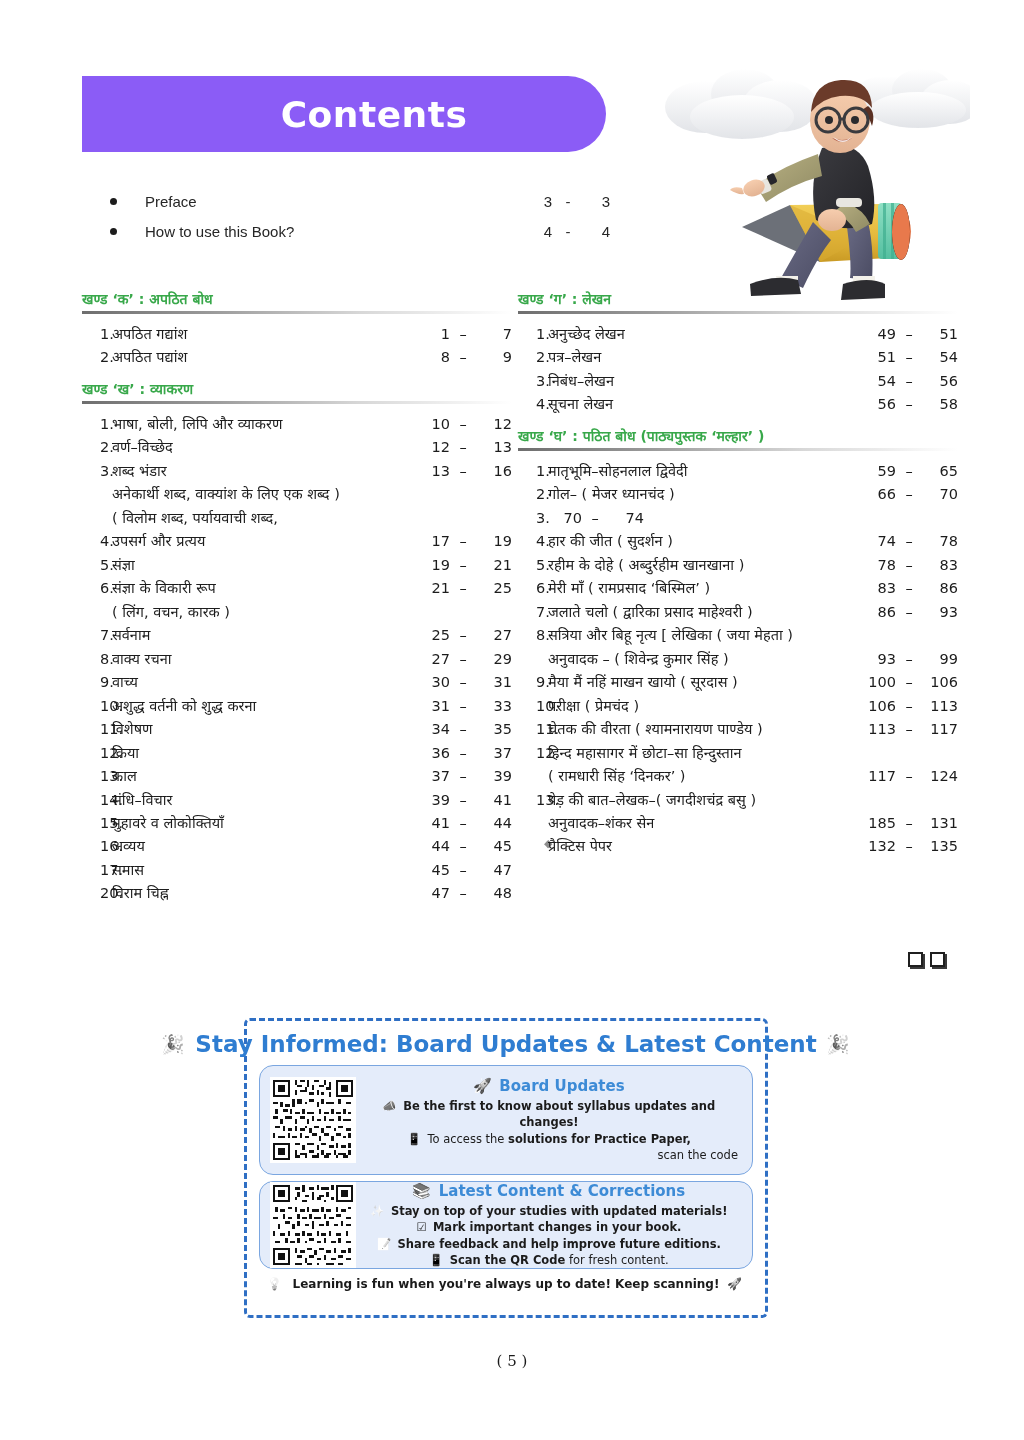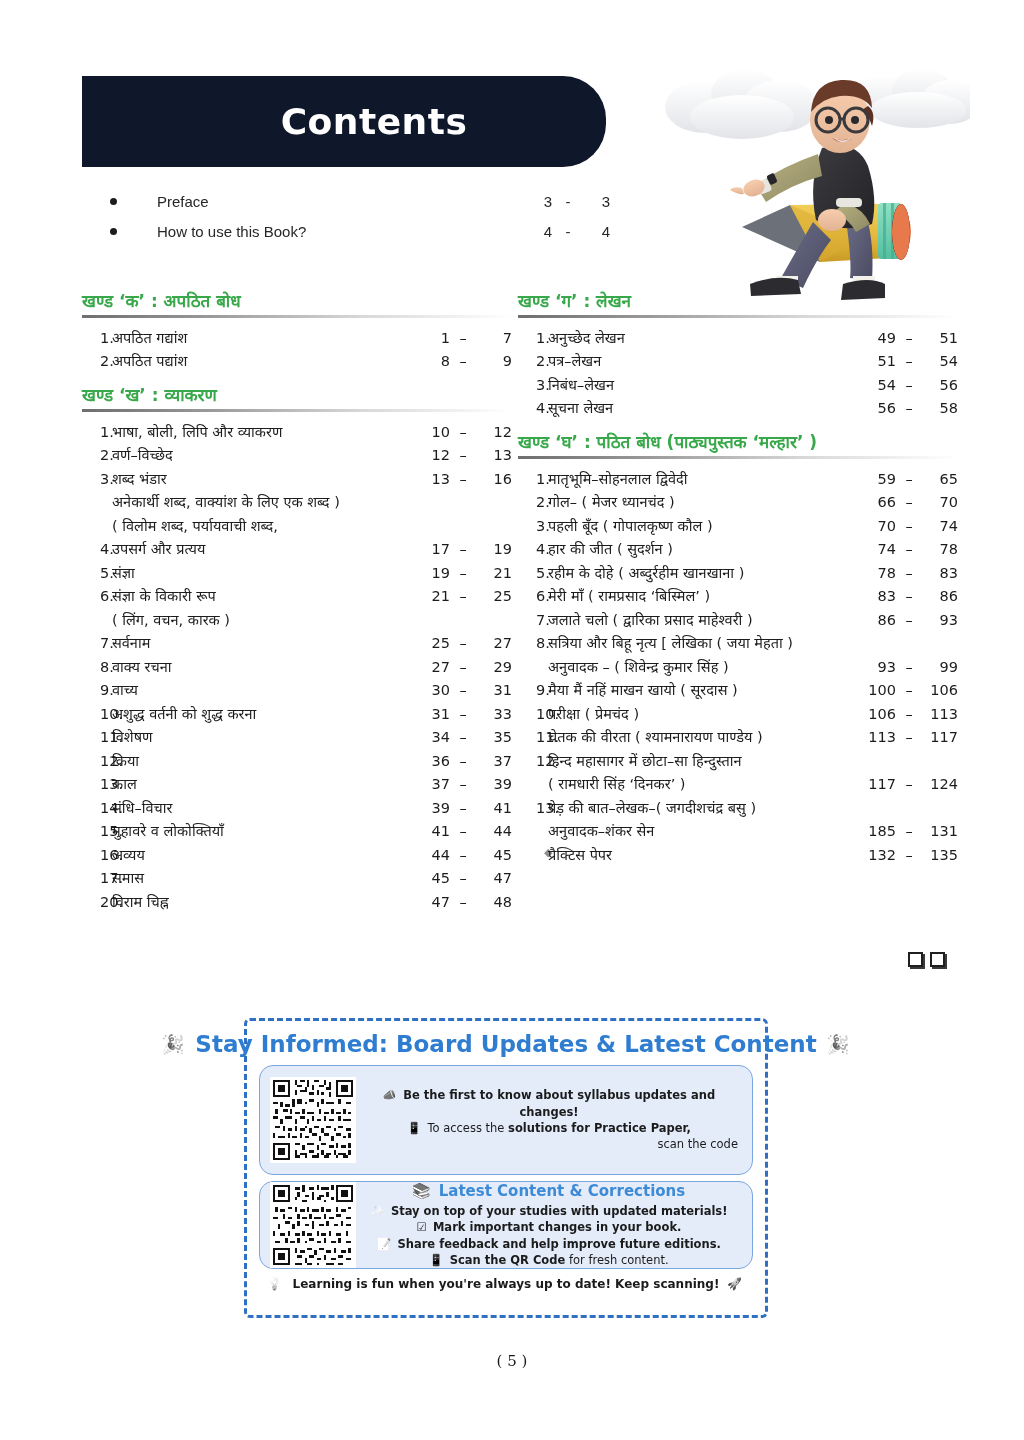--- a/index.html
+++ b/index.html
@@ -11,55 +11,55 @@
     color:#1a1a1a;
     position:relative;
     overflow:hidden;
   }
 
   
   #header-area { position:absolute; left:0; top:0; width:1024px; height:300px; }
 
   #contents-bar {
     position:absolute; left:82px; top:76px;
-    width:524px; height:91px;
-    background:#0f172a;
+    width:524px; height:76px;
+    background:#8b5cf6;
     border-radius:0 43px 43px 0;
     display:flex; align-items:center; justify-content:center;
   }
   #contents-title {
     color:#ffffff;
     font-size:36px;
     font-weight:bold;
     letter-spacing:0.5px;
     padding-left:60px;
     font-family:"DejaVu Sans", sans-serif;
   }
 
   
   #illustration { position:absolute; left:650px; top:62px; width:320px; height:245px; }
 
   
   #front-matter { position:absolute; left:110px; top:186px; width:500px; }
   .fm-row { display:flex; align-items:center; height:30px; font-size:15px; color:#262626; }
   .fm-bullet { width:7px; height:7px; border-radius:50%; background:#1c1c1c; flex:0 0 auto; }
-  .fm-label { margin-left:40px; flex:1 1 auto; }
+  .fm-label { margin-left:28px; flex:1 1 auto; }
   .fm-from { width:26px; text-align:right; }
   .fm-dash { width:32px; text-align:center; color:#333; }
   .fm-to   { width:26px; text-align:right; }
 
   
   #columns { position:absolute; left:0; top:290px; width:1024px; }
   .col { position:absolute; top:0; }
   #col-left  { left:82px;  width:430px; }
   #col-right { left:518px; width:440px; }
 
   .section-head {
     color:#38A84A;
-    font-size:17px;
+    font-size:14px;
     font-weight:bold;
     font-family:"DejaVu Sans", sans-serif;
     white-space:nowrap;
     line-height:1.35;
   }
   .section-rule {
     height:3px;
     margin-top:2px; margin-bottom:9px;
     background:linear-gradient(to right, #6e6e6e 0%, #9a9a9a 30%, #d8d8d8 65%, #ffffff 100%);
   }
@@ -536,21 +536,20 @@
           <span class="toc-num">2.</span>
           <span class="toc-title">गोल– ( मेजर ध्यानचंद )</span>
           <span class="toc-pages">
             <span class="pg-from">66</span>
             <span class="pg-dash">–</span>
             <span class="pg-to">70</span>
           </span>
         </div>
         <div class="toc-row">
           <span class="toc-num">3.</span>
-          <span class="toc-title">पहली बूँद ( गोपालकृष्ण कौल )</span>
           <span class="toc-pages">
             <span class="pg-from">70</span>
             <span class="pg-dash">–</span>
             <span class="pg-to">74</span>
           </span>
         </div>
         <div class="toc-row">
           <span class="toc-num">4.</span>
           <span class="toc-title">हार की जीत ( सुदर्शन )</span>
           <span class="toc-pages">
@@ -808,20 +807,24 @@
           <rect x="9" y="31" width="2" height="1"></rect>
             <rect x="13" y="31" width="1" height="1"></rect>
             <rect x="16" y="31" width="3" height="1"></rect>
             <rect x="21" y="31" width="2" height="1"></rect>
             <rect x="26" y="31" width="1" height="1"></rect>
             <rect x="29" y="31" width="2" height="1"></rect>
         </g>
       </svg>
     </div>
     <div class="panel-body">
+      <div class="panel-head">
+        <span class="ico">🚀</span>
+        <span>Board Updates</span>
+      </div>
       <div class="panel-line">
         <span class="ico">📣</span>
         <span>Be the first to know about syllabus updates and changes!</span>
       </div>
       <div class="panel-line">
         <span class="ico">📱</span>
         <span class="light">To access the </span><span>solutions for Practice Paper,</span>
       </div>
       <div class="panel-line" style="text-align:right; padding-left:74px;">
         <span class="light">scan the code</span>

